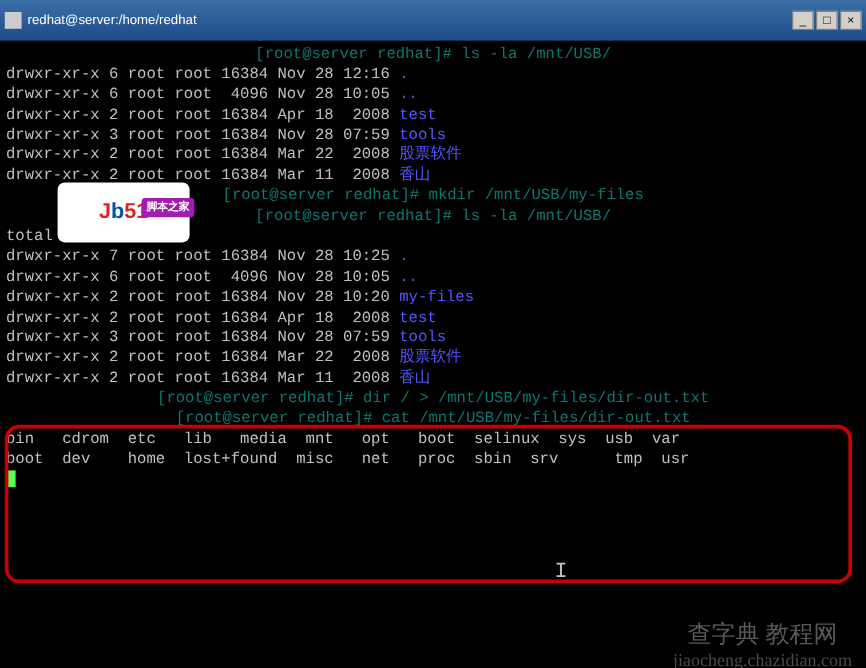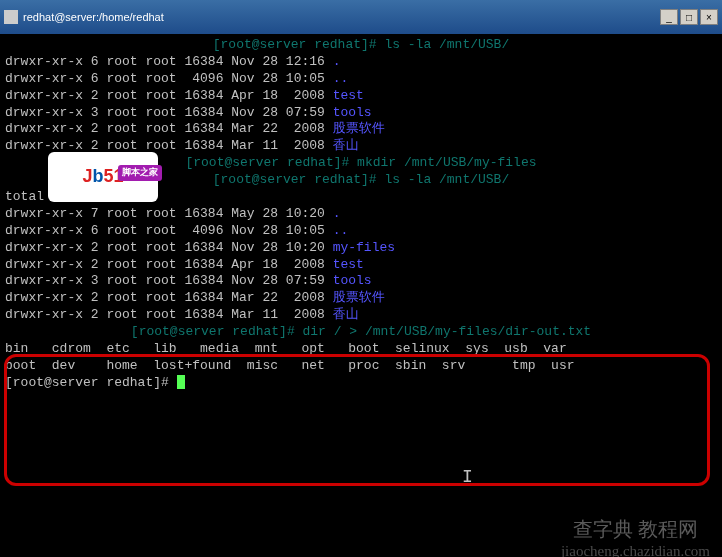--- a/index.html
+++ b/index.html
@@ -141,33 +141,34 @@
       <div class="line"><span>drwxr-xr-x 2 root root 16384 Apr 18  2008 </span><span class="blue">test</span></div>
       <div class="line"><span>drwxr-xr-x 3 root root 16384 Nov 28 07:59 </span><span class="blue">tools</span></div>
       <div class="line"><span>drwxr-xr-x 2 root root 16384 Mar 22  2008 </span><span class="blue">股票软件</span></div>
       <div class="line"><span>drwxr-xr-x 2 root root 16384 Mar 11  2008 </span><span class="blue">香山</span></div>
     </div>
 
   <div class="line prompt">[root@server redhat]# mkdir /mnt/USB/my-files</div>
   <div class="line prompt">[root@server redhat]# ls -la /mnt/USB/</div>
   <div class="line">total 104</div>
   <div id="listing2-rows">
-      <div class="line"><span>drwxr-xr-x 7 root root 16384 May 28 10:20 </span><span class="blue">.</span></div>
+      <div class="line"><span>drwxr-xr-x 7 root root 16384 Nov 28 10:25 </span><span class="blue">.</span></div>
       <div class="line"><span>drwxr-xr-x 6 root root  4096 Nov 28 10:05 </span><span class="blue">..</span></div>
       <div class="line"><span>drwxr-xr-x 2 root root 16384 Nov 28 10:20 </span><span class="blue">my-files</span></div>
       <div class="line"><span>drwxr-xr-x 2 root root 16384 Apr 18  2008 </span><span class="blue">test</span></div>
       <div class="line"><span>drwxr-xr-x 3 root root 16384 Nov 28 07:59 </span><span class="blue">tools</span></div>
       <div class="line"><span>drwxr-xr-x 2 root root 16384 Mar 22  2008 </span><span class="blue">股票软件</span></div>
       <div class="line"><span>drwxr-xr-x 2 root root 16384 Mar 11  2008 </span><span class="blue">香山</span></div>
     </div>
 
   <div class="line prompt">[root@server redhat]# dir / &gt; /mnt/USB/my-files/dir-out.txt</div>
+  <div class="line prompt">[root@server redhat]# cat /mnt/USB/my-files/dir-out.txt</div>
   <div class="line">bin   cdrom  etc   lib   media  mnt   opt   boot  selinux  sys  usb  var</div>
   <div class="line">boot  dev    home  lost+found  misc   net   proc  sbin  srv      tmp  usr</div>
-  <div class="line"><span>[root@server redhat]# </span><span class="cursor"></span></div>
+  <div class="line"><span class="cursor"></span></div>
 
   <div class="red-box"></div>
 
   <div class="logo-overlay">
     <span class="red">J</span>
       <span>b</span>
       <span class="red">51</span>
     <span class="logo-badge">脚本之家</span>
   </div>
 

